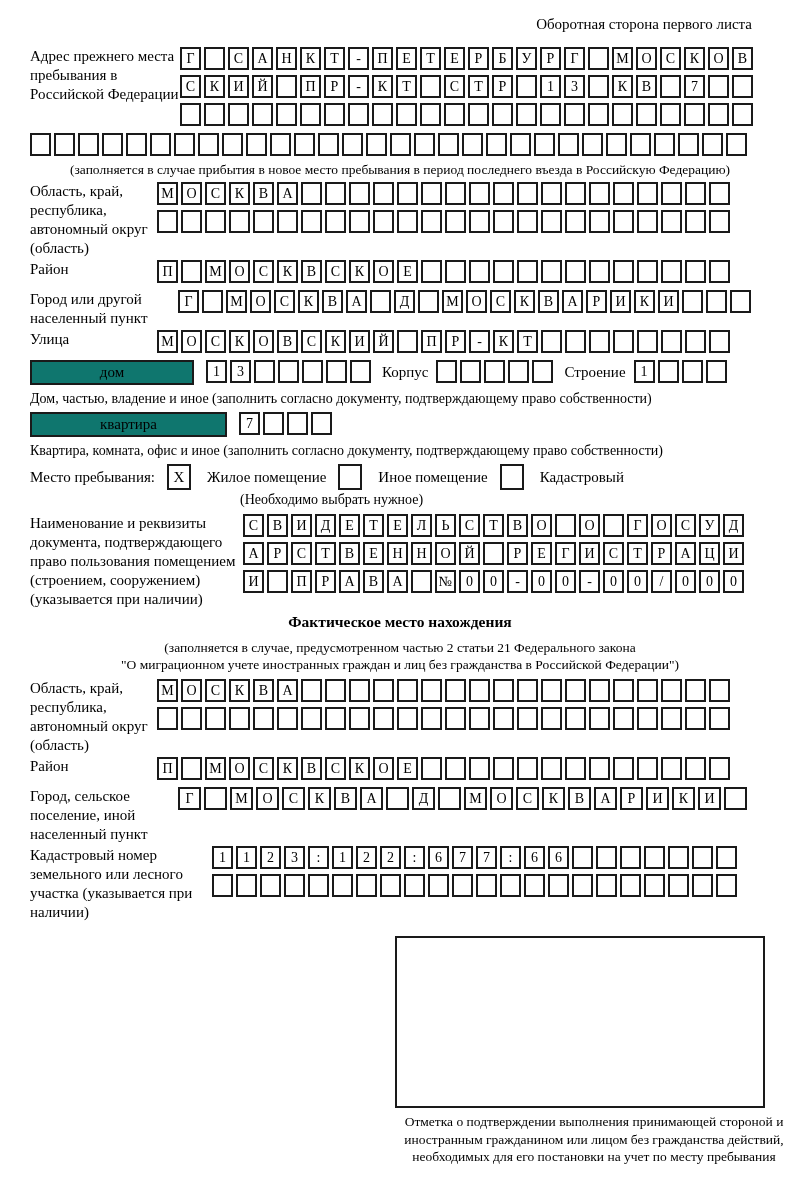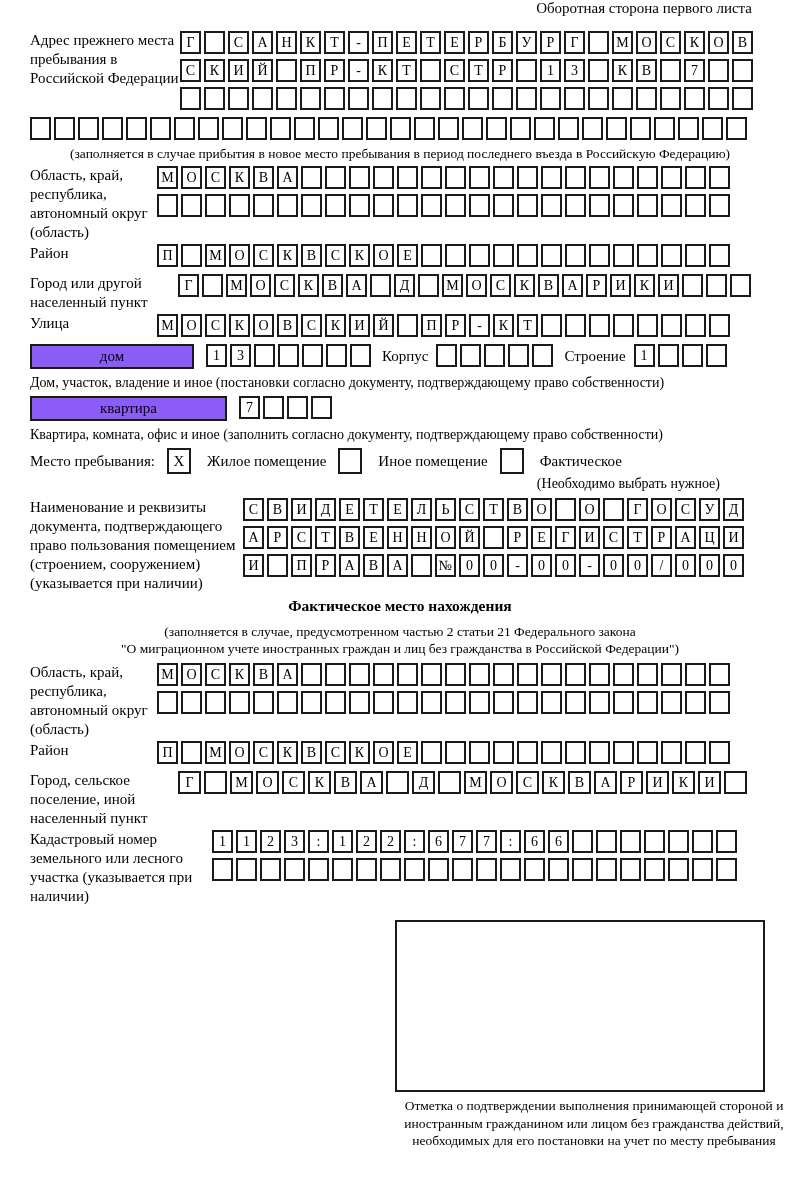--- a/index.html
+++ b/index.html
@@ -1,51 +1,51 @@
 <!DOCTYPE html>
 <html><head>
 <meta charset="utf-8">
 <style>
   html,body{margin:0;padding:0;background:#fff;}
   .page{
     width:800px;height:1180px;box-sizing:border-box;overflow:hidden;
     background:#fff;color:#000;
     font-family:"Liberation Serif","DejaVu Serif",serif;
-    padding:0 30px 0 30px;position:relative;
+    padding:16px 30px 0 30px;position:relative;
   }
   .corner-note{text-align:right;padding-right:18px;font-size:15px;margin-bottom:14px;}
   .row{display:flex;align-items:flex-start;margin-bottom:2px;}
   .flabel{font-size:15px;line-height:19px;flex:none;}
   .w150{width:150px}.w127{width:127px}.w148{width:148px}.w182{width:182px}.w213{width:213px}
   .cells{flex:none;}
   .cell-row{white-space:nowrap;height:26px;margin-bottom:2px;}
   .cell{
     display:inline-block;width:21px;height:23px;box-sizing:border-box;
     border:2px solid #1a1a1a;margin-right:3px;text-align:center;
     font-size:14px;line-height:19px;vertical-align:top;background:#fff;
   }
   .cellw{width:23px;}
   .full-row{margin-left:0;}
   .note{text-align:center;font-size:13.5px;line-height:17px;margin:2px 0 4px;}
   .note-left{font-size:14px;line-height:17px;margin:1px 0 5px;}
   .sec-title{text-align:center;font-weight:bold;font-size:15.5px;margin:6px 0 8px;}
   .box-label{
     border:2px solid #1a1a1a;box-sizing:border-box;height:25px;
-    text-align:center;font-size:15px;line-height:20px;flex:none;background:#8b5cf6;
+    text-align:center;font-size:15px;line-height:20px;flex:none;background:#0f766e;
   }
   .dom-box{width:164px;}
   .kv-box{width:197px;font-family:Liberation Serif, serif;}
   .gap12{width:12px;flex:none;}
   .inline-label{font-size:15px;line-height:25px;flex:none;padding:0 8px;}
   .chk-row{display:flex;align-items:center;margin:0 0 2px;font-size:15px;}
   .chk{
     display:inline-block;width:24px;height:26px;box-sizing:border-box;border:2px solid #1a1a1a;
     text-align:center;font-size:15px;line-height:22px;margin:0 16px 0 12px;flex:none;background:#fff;
   }
-  .chk-note{margin-left:210px;width:480px;text-align:right;font-size:14px;margin-bottom:6px;}
+  .chk-note{margin-left:210px;width:480px;text-align:left;font-size:14px;margin-bottom:6px;}
   .fact-note{text-align:center;font-size:13.5px;line-height:17px;}
   .stamp-box{margin-left:365px;margin-top:14px;width:370px;height:172px;border:2px solid #1a1a1a;box-sizing:border-box;}
   .stamp-note{margin-left:352px;margin-top:5px;width:424px;text-align:center;font-size:13.5px;line-height:17.5px;}
   .mb6{margin-bottom:6px;}
   .mt4{margin-top:4px;}
 </style>
 </head>
 <body>
 
 <div class="page">
@@ -89,37 +89,37 @@
 
   <div class="row">
     <div class="box-label dom-box">дом</div>
     <div class="gap12"></div>
     <div class="cell-row"><span class="cell">1</span><span class="cell">3</span><span class="cell">&nbsp;</span><span class="cell">&nbsp;</span><span class="cell">&nbsp;</span><span class="cell">&nbsp;</span><span class="cell">&nbsp;</span></div>
     <div class="inline-label">Корпус</div>
     <div class="cell-row"><span class="cell">&nbsp;</span><span class="cell">&nbsp;</span><span class="cell">&nbsp;</span><span class="cell">&nbsp;</span><span class="cell">&nbsp;</span></div>
     <div class="inline-label">Строение</div>
     <div class="cell-row"><span class="cell">1</span><span class="cell">&nbsp;</span><span class="cell">&nbsp;</span><span class="cell">&nbsp;</span></div>
   </div>
-  <div class="note-left">Дом, участок, владение и иное (постановки согласно документу, подтверждающему право собственности)</div>
+  <div class="note-left">Дом, частью, владение и иное (заполнить согласно документу, подтверждающему право собственности)</div>
 
   <div class="row">
     <div class="box-label kv-box">квартира</div>
     <div class="gap12"></div>
     <div class="cell-row"><span class="cell">7</span><span class="cell">&nbsp;</span><span class="cell">&nbsp;</span><span class="cell">&nbsp;</span></div>
   </div>
   <div class="note-left">Квартира, комната, офис и иное (заполнить согласно документу, подтверждающему право собственности)</div>
 
   <div class="chk-row">
     <span>Место пребывания:</span>
     <span class="chk">X</span>
     <span>Жилое помещение</span>
     <span class="chk"></span>
     <span>Иное помещение</span>
     <span class="chk"></span>
-    <span>Фактическое</span>
+    <span>Кадастровый</span>
   </div>
   <div class="chk-note">(Необходимо выбрать нужное)</div>
 
   <div class="row">
     <div class="flabel w213">Наименование и реквизиты документа, подтверждающего право пользования помещением (строением, сооружением) (указывается при наличии)</div>
     <div class="cells">
       <div class="cell-row"><span class="cell">С</span><span class="cell">В</span><span class="cell">И</span><span class="cell">Д</span><span class="cell">Е</span><span class="cell">Т</span><span class="cell">Е</span><span class="cell">Л</span><span class="cell">Ь</span><span class="cell">С</span><span class="cell">Т</span><span class="cell">В</span><span class="cell">О</span><span class="cell">&nbsp;</span><span class="cell">О</span><span class="cell">&nbsp;</span><span class="cell">Г</span><span class="cell">О</span><span class="cell">С</span><span class="cell">У</span><span class="cell">Д</span></div>
       <div class="cell-row"><span class="cell">А</span><span class="cell">Р</span><span class="cell">С</span><span class="cell">Т</span><span class="cell">В</span><span class="cell">Е</span><span class="cell">Н</span><span class="cell">Н</span><span class="cell">О</span><span class="cell">Й</span><span class="cell">&nbsp;</span><span class="cell">Р</span><span class="cell">Е</span><span class="cell">Г</span><span class="cell">И</span><span class="cell">С</span><span class="cell">Т</span><span class="cell">Р</span><span class="cell">А</span><span class="cell">Ц</span><span class="cell">И</span></div>
       <div class="cell-row"><span class="cell">И</span><span class="cell">&nbsp;</span><span class="cell">П</span><span class="cell">Р</span><span class="cell">А</span><span class="cell">В</span><span class="cell">А</span><span class="cell">&nbsp;</span><span class="cell">№</span><span class="cell">0</span><span class="cell">0</span><span class="cell">-</span><span class="cell">0</span><span class="cell">0</span><span class="cell">-</span><span class="cell">0</span><span class="cell">0</span><span class="cell">/</span><span class="cell">0</span><span class="cell">0</span><span class="cell">0</span></div>
     </div>

